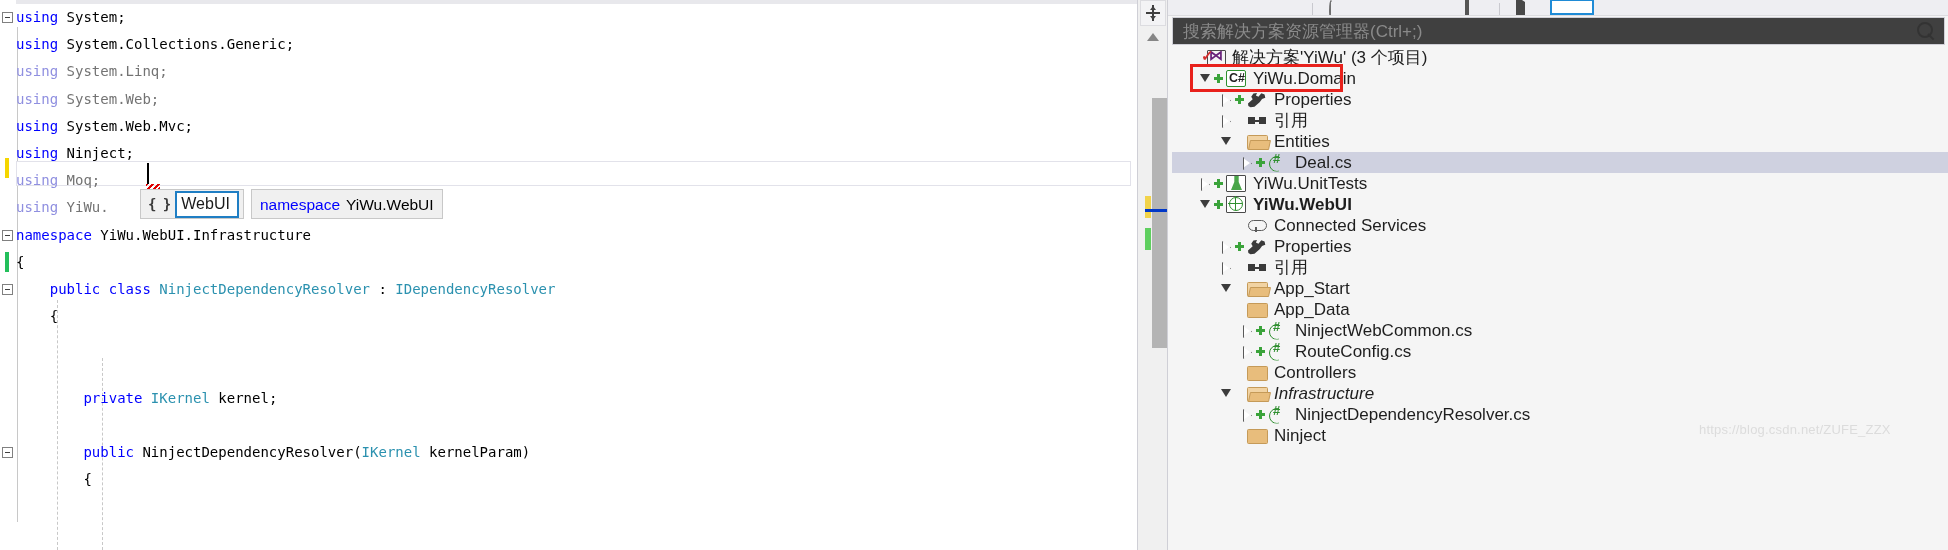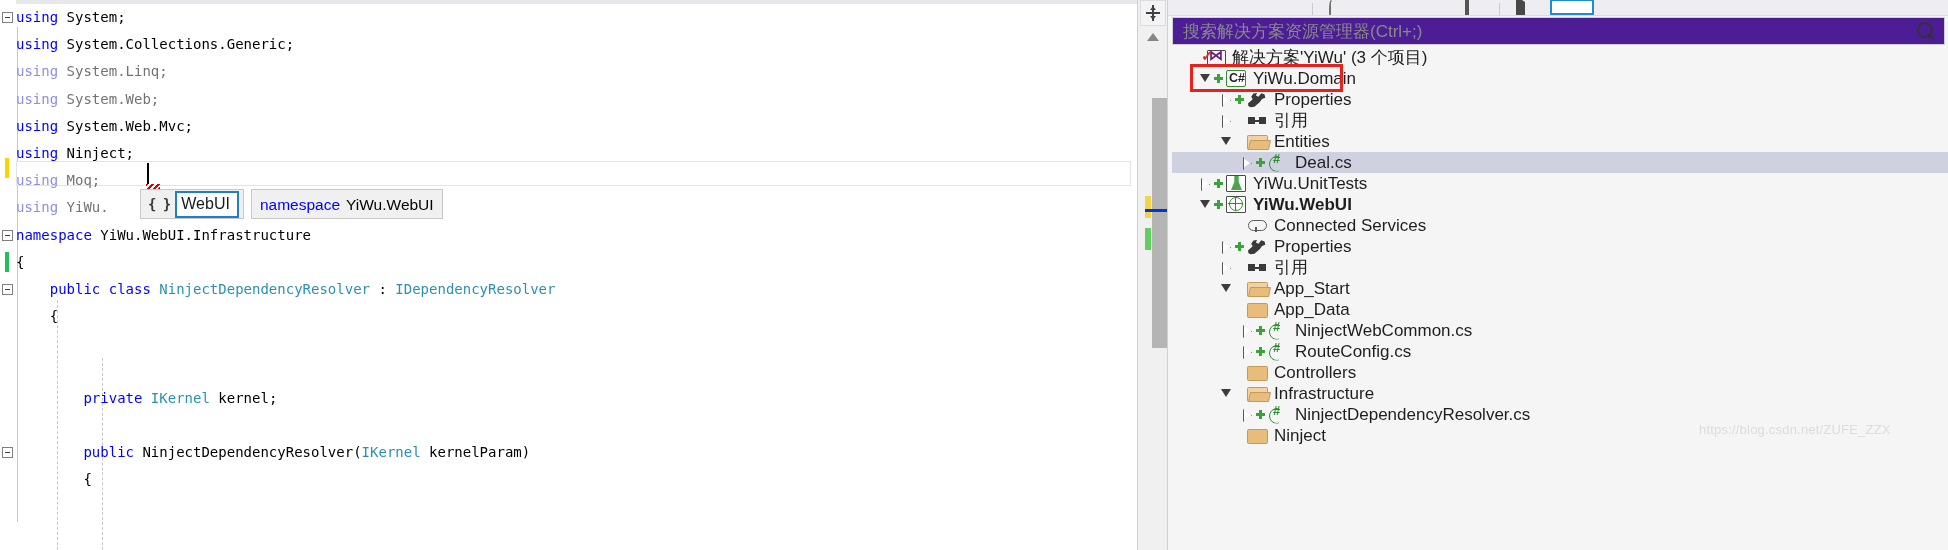--- a/index.html
+++ b/index.html
@@ -168,21 +168,21 @@
   .ic-c { width:13px;height:13px;border:2px solid #5a5a5a;border-radius:50%;border-right-color:transparent;}
   .ic-wrench{ width:14px;height:12px;background:#3f3f3f;clip-path:polygon(0 60%,35% 25%,60% 0,100% 0,100% 30%,70% 55%,100% 100%,60% 100%);}
   .ic-blue{ width:13px;height:13px;border-radius:50%;background:#1063b5;}
   .ic-dash{ width:14px;height:2px;background:#4a4a4a;}
   .ic-sq{ width:13px;height:11px;border:2px solid #3a3a3a;}
   .ic-play{ width:0;height:0;border-left:9px solid #2a2a2a;border-top:6px solid transparent;border-bottom:6px solid transparent;}
   .tb-selbox{ width:44px;height:16px;border:2px solid #1f8bd6;background:#ffffff;}
 
   .se-search {
     position:absolute; left:4px; top:17px; width:773px; height:28px;
-    background:#4c1d95; border:1px solid #cfcfd6;
+    background:#404040; border:1px solid #cfcfd6;
     display:flex; align-items:center; padding:0 8px 0 10px;
   }
   .se-search-text {
     flex:1; font-size:17px; color:#8a8a8a;
     font-family:"Liberation Sans", sans-serif;
     white-space:nowrap; overflow:hidden;
   }
   .se-search-icon { width:20px;height:20px;position:relative;flex:none; }
   .se-search-icon::before{content:"";position:absolute;left:1px;top:1px;width:12px;height:12px;border:2px solid #333;border-radius:50%;}
   .se-search-icon::after{content:"";position:absolute;left:12px;top:12px;width:8px;height:2px;background:#333;transform:rotate(45deg);transform-origin:left center;}
@@ -522,21 +522,21 @@
             <span class="cs-hash">#</span>
           </span>
           <span class="lbl">RouteConfig.cs</span>
         </div>
         <div class="node" style="padding-left: 46px;">
           <span class="twisty "></span>
           <span class="plus" style="visibility: hidden;"></span>
           <span class="icn"><span class="i-folder"></span></span>
           <span class="lbl">Controllers</span>
         </div>
-        <div class="node" style="padding-left: 46px;">
+        <div class="node" style="padding-left: 46px; font-style: italic;">
           <span class="twisty open"></span>
           <span class="plus" style="visibility: hidden;"></span>
           <span class="icn"><span class="i-folder-open"></span></span>
           <span class="lbl">Infrastructure</span>
         </div>
         <div class="node" style="padding-left: 67px;">
           <span class="twisty closed"></span>
           <span class="plus"></span>
           <span class="icn">
             <span class="i-cs-file"></span>

